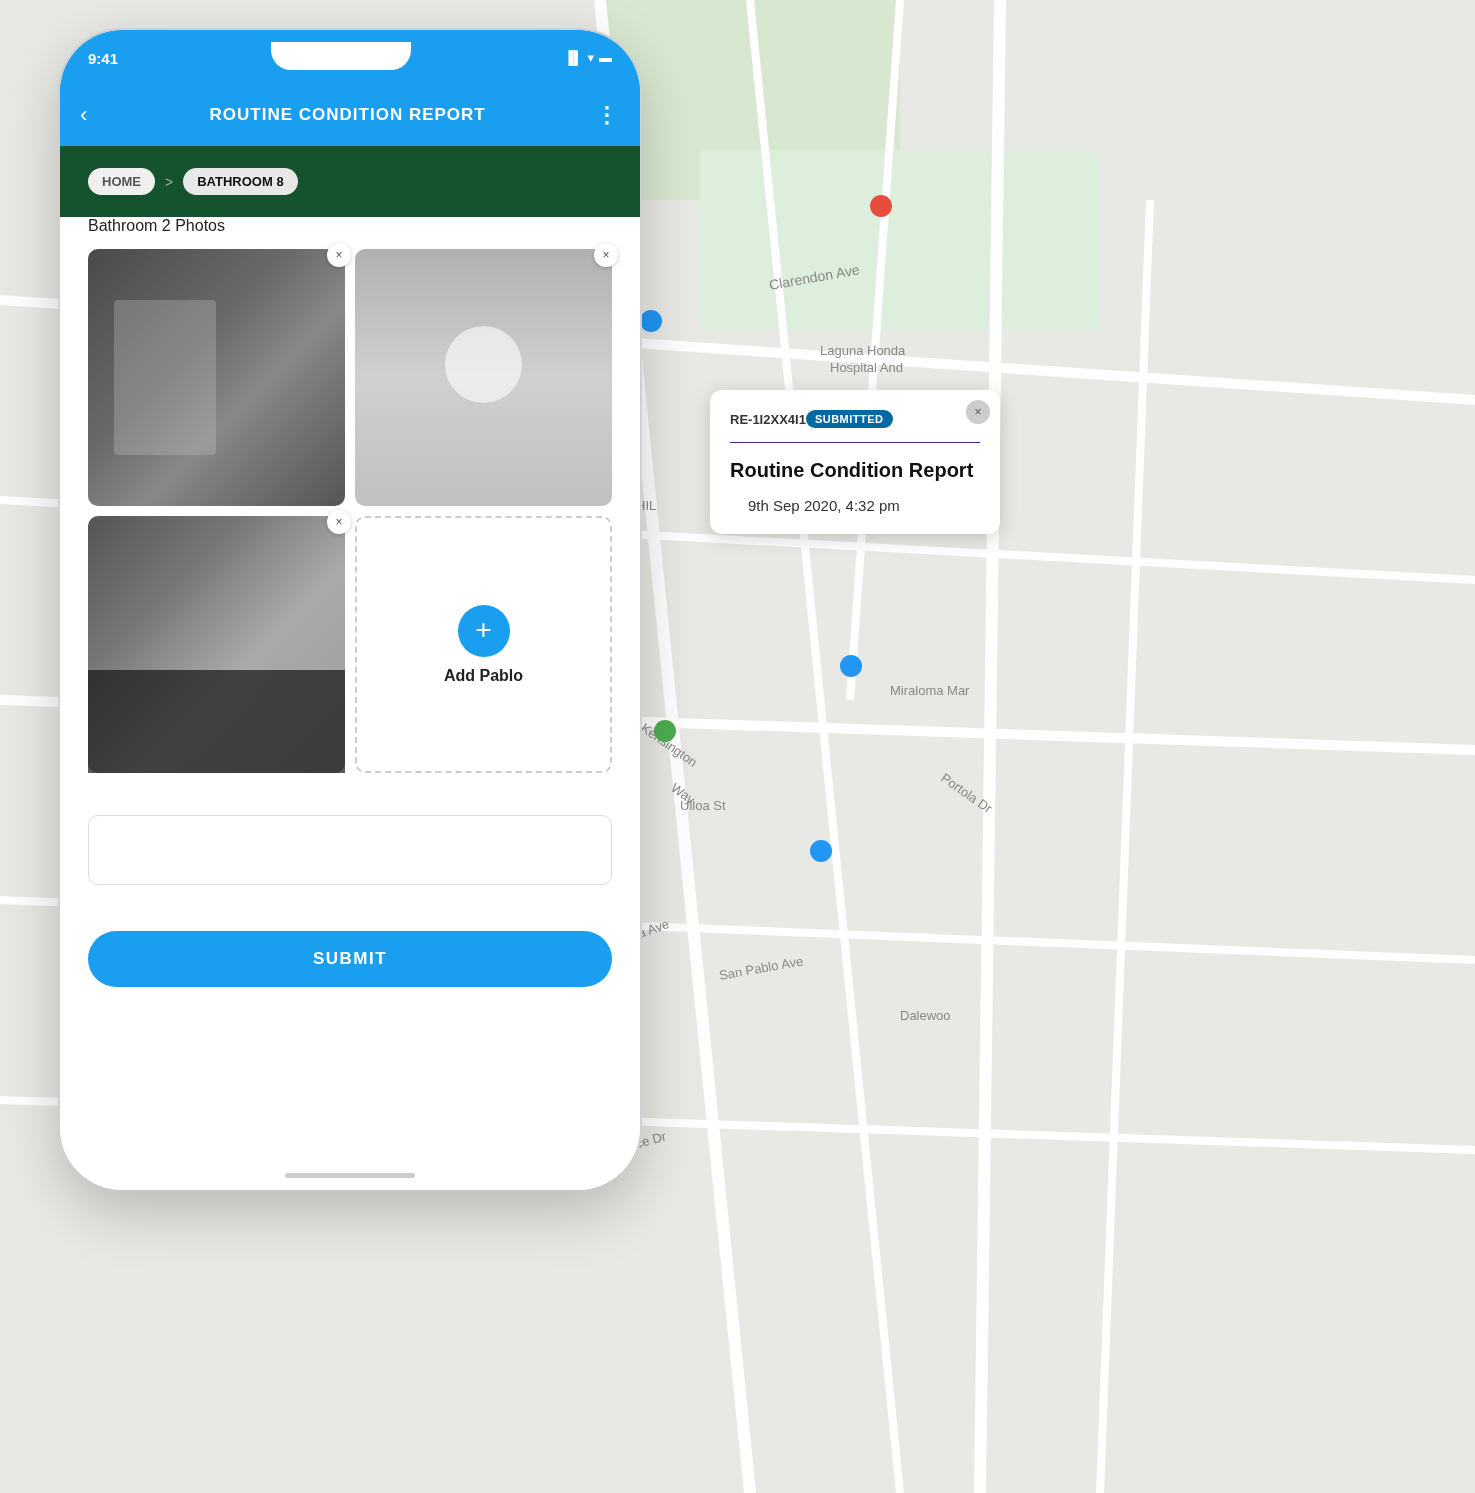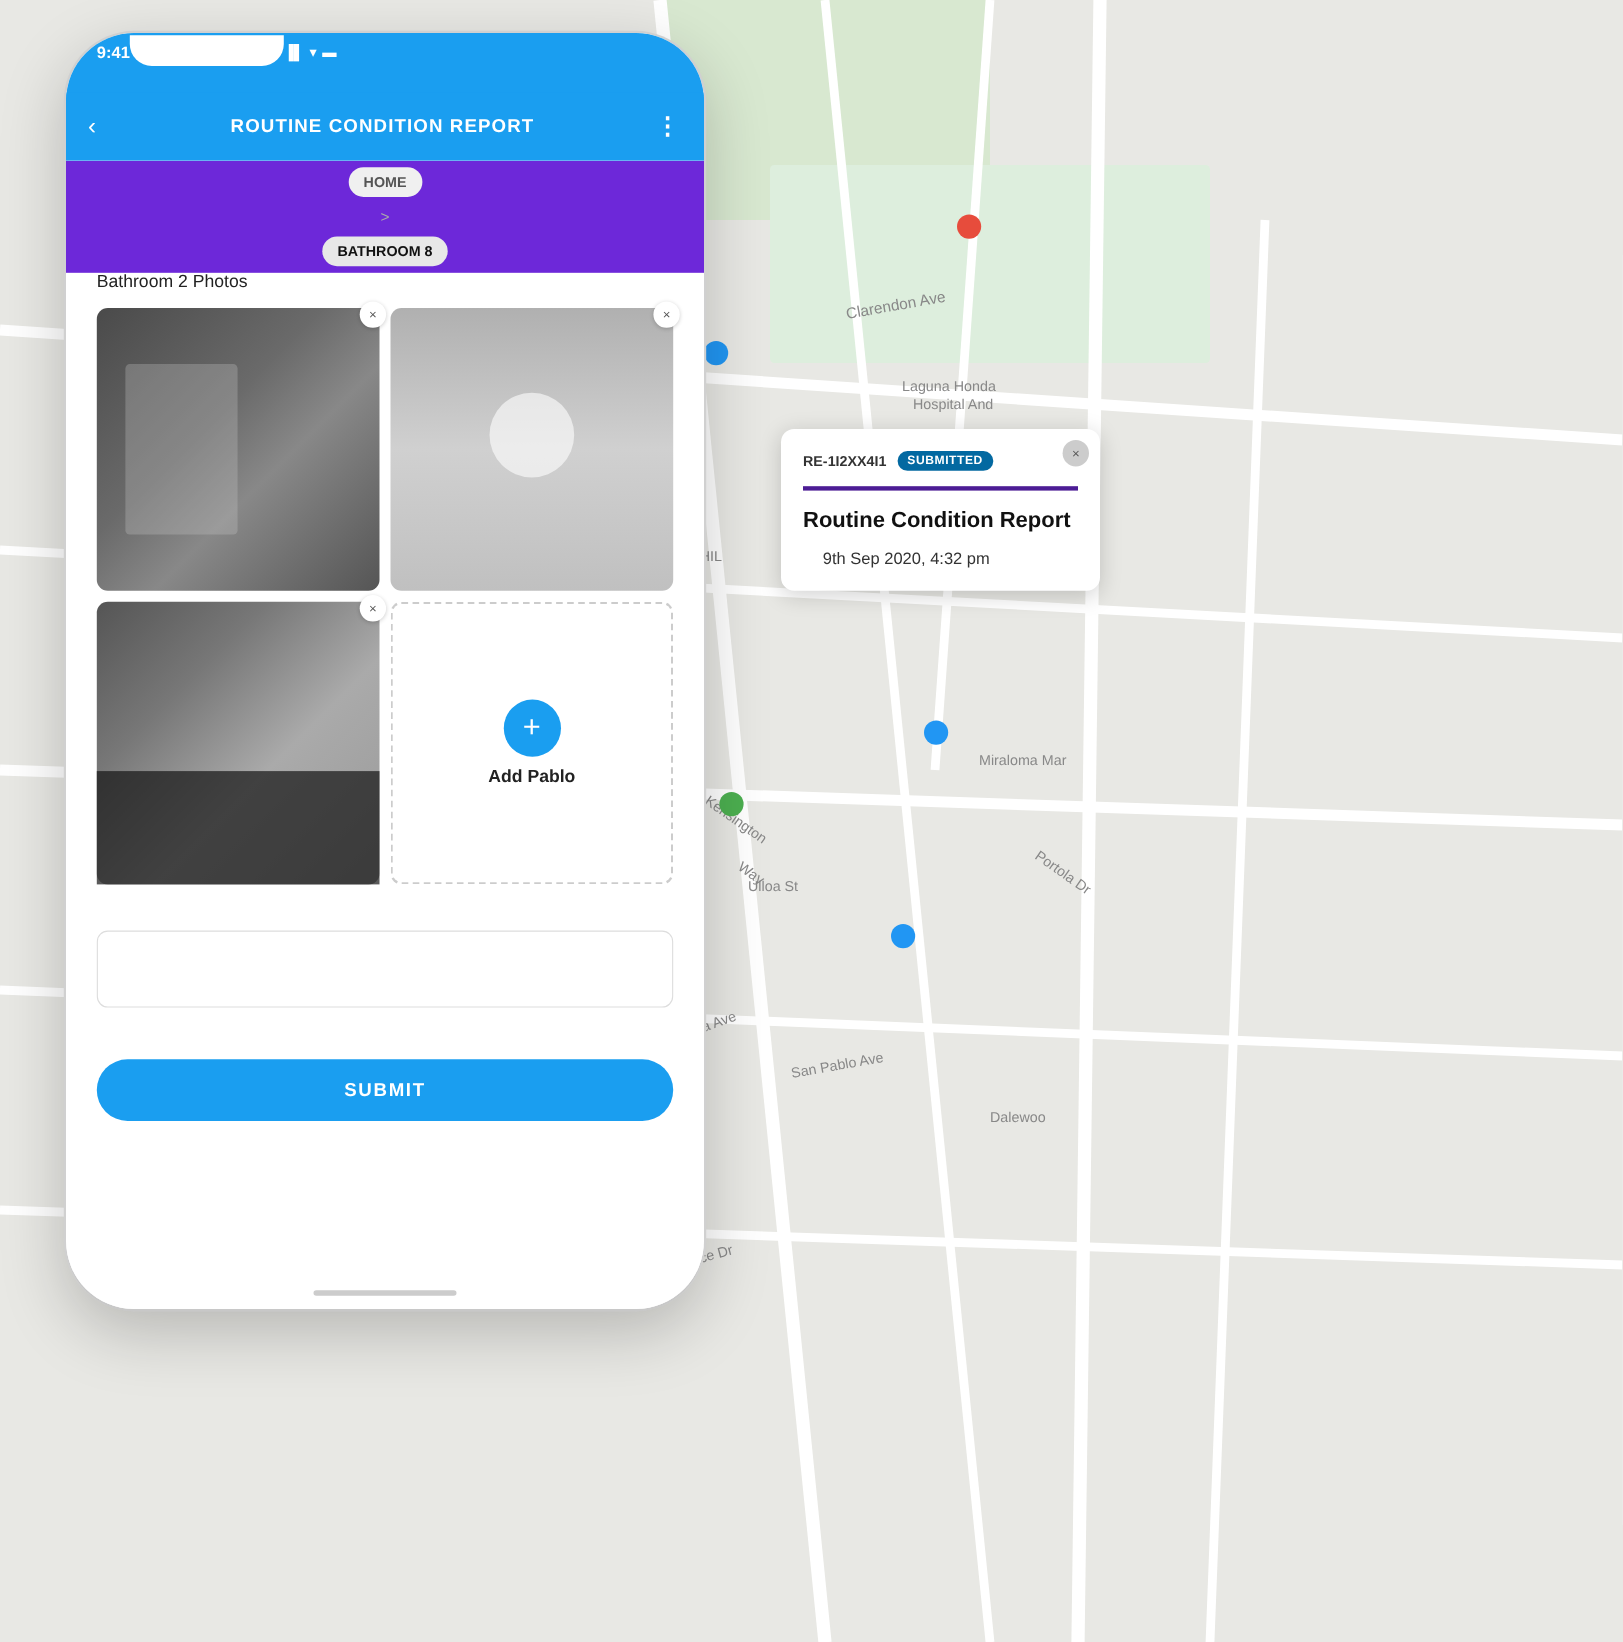--- a/index.html
+++ b/index.html
@@ -32,24 +32,23 @@
       width: 290px;
       background: white;
       border-radius: 12px;
       box-shadow: 0 4px 20px rgba(0,0,0,0.18);
       padding: 20px;
       z-index: 10;
     }
     .map-popup-header {
       display: flex;
       align-items: center;
-      gap: 10px;
       margin-bottom: 14px;
       padding-bottom: 14px;
-      border-bottom: 4px solid #4c1d95;
+      border-bottom: 1px solid #4c1d95;
     }
     .popup-id {
       font-size: 13px;
       font-weight: 600;
       color: #333;
     }
     .popup-badge {
       background: #0369a1;
       color: white;
       font-size: 11px;
@@ -112,22 +111,22 @@
     
     .phone-notch-area {
       position: absolute;
       top: 0; left: 0; right: 0;
       height: 90px;
       background: #1a9ef0;
       border-radius: 60px 60px 0 0;
       z-index: 2;
       display: flex;
       align-items: flex-start;
-      justify-content: flex-start;
-      padding: 2px 28px 0;
+      justify-content: space-between;
+      padding: 12px 28px 0;
     }
     .phone-status-left {
       color: white;
       font-size: 15px;
       font-weight: 700;
       margin-top: 8px;
     }
     .phone-notch {
       width: 140px;
       height: 28px;
@@ -185,23 +184,22 @@
       left: 0; right: 0; bottom: 0;
       background: white;
       overflow-y: auto;
       border-radius: 0 0 60px 60px;
     }
     
     .breadcrumb {
       display: flex;
       align-items: center;
       gap: 10px;
-      padding: 6px 28px;
-      background: #6d28d9;
-      flex-direction: column;
+      padding: 22px 28px;
+      background: #14532d;
     }
     .breadcrumb-item {
       font-size: 13px;
       font-weight: 600;
       color: #555;
       background: #f0f0f0;
       padding: 6px 14px;
       border-radius: 20px;
     }
     .breadcrumb-item.active {

